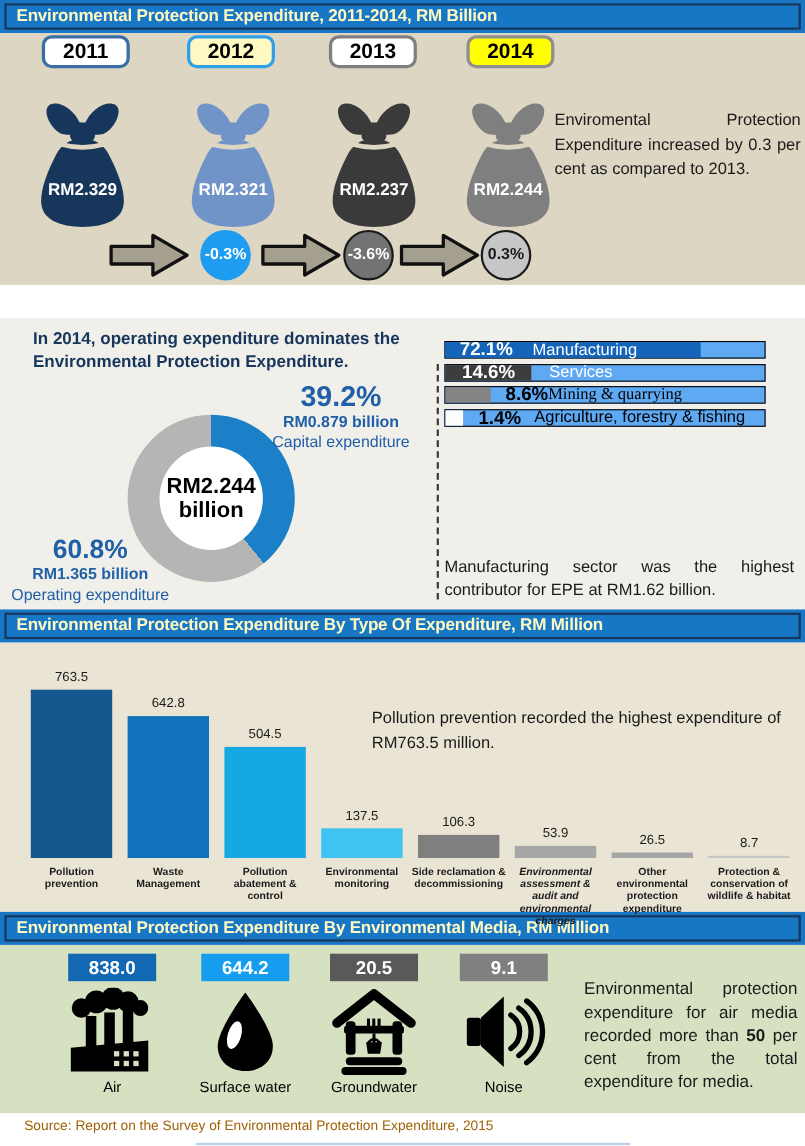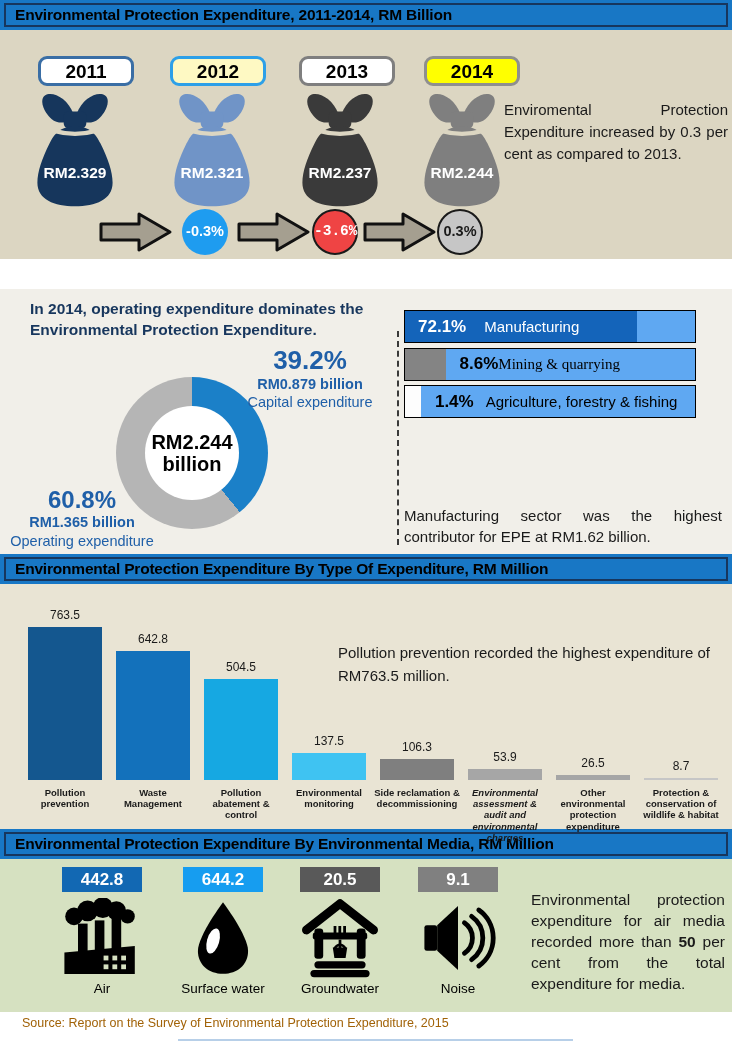--- a/index.html
+++ b/index.html
@@ -7,24 +7,24 @@
   .page { position:relative; width:732px; height:1042px; margin:0 auto; background:#fff; overflow:hidden; }
 
   .bg { position:absolute; left:0; width:732px; }
   .bg-s1 { top:30px; height:229px; background:#dcd6c2; }
   .bg-s2 { top:289px; height:265px; background:#f1efe9; }
   .bg-s3 { top:584px; height:245px; background:#e9e4d4; }
   .bg-s4 { top:859px; height:153px; background:#d6e1c1; }
 
   .sec-header { position:absolute; left:0; width:732px; height:30px; background:#1877c5; padding:3px 4px; }
   .sec-header .inner { width:100%; height:100%; background:#1877c5; border:2px solid #17365d;
-     color:#000000; font-weight:bold; font-size:15.5px; line-height:20px; padding-left:9px; letter-spacing:-0.2px; }
+     color:#fef9c3; font-weight:bold; font-size:15.5px; line-height:20px; padding-left:9px; letter-spacing:-0.2px; }
 
   
-  .year-badge { position:absolute; top:56px; width:96px; height:30px; border:3px solid #888; border-radius:9px;
+  .year-badge { position:absolute; top:32px; width:80px; height:30px; border:3px solid #888; border-radius:9px;
      background:#fff; text-align:center; font-weight:bold; font-size:19px; line-height:25px; color:#000; }
   .bag { position:absolute; top:90px; width:94px; height:118px; }
   .bag svg { width:100%; height:100%; }
   .bag-label { position:absolute; left:0; right:0; top:63%; text-align:center; color:#fff; font-weight:bold; font-size:15.5px; }
   .arrow { position:absolute; top:210px; width:74px; height:44px; }
   .change-badge { position:absolute; top:209px; width:46px; height:46px; border-radius:50%;
      text-align:center; font-weight:bold; font-size:14.5px; line-height:44px; }
   .s1-note { position:absolute; left:504px; top:99px; width:224px; font-size:15px; line-height:1.45;
      text-align:justify; color:#1a1a1a; }
 
@@ -33,21 +33,21 @@
   .donut { position:absolute; left:116px; top:377px; width:152px; height:152px; border-radius:50%; }
   .donut-hole { position:absolute; left:29px; top:29px; width:94px; height:94px; border-radius:50%; background:#fff;
      display:flex; flex-direction:column; justify-content:center; align-items:center; }
   .donut-hole div { font-weight:bold; font-size:20px; color:#000; line-height:1.1; }
   .pct-block { position:absolute; text-align:center; color:#1f5fa8; }
   .pct-big { font-weight:bold; font-size:26px; line-height:1.1; }
   .pct-amount { font-weight:bold; font-size:14.5px; line-height:1.3; }
   .pct-label { font-size:14.5px; line-height:1.3; }
   .divider-dashed { position:absolute; left:397px; top:331px; height:214px; width:0; border-left:2px dashed #3a3a3a; }
   .sector-bars { position:absolute; left:404px; top:310px; width:292px; }
-  .sbar { position:relative; width:100%; height:33px; border:1.5px solid #000; background:#5fa8f2; margin-bottom:4.6px; }
+  .sbar { position:relative; width:100%; height:16px; border:1.5px solid #000; background:#5fa8f2; margin-bottom:4.6px; }
   .sbar .seg { position:absolute; left:0; top:0; bottom:0; }
   .sbar .srow { position:absolute; left:0; top:0; right:0; bottom:0; display:flex; align-items:center; }
   .sbar .spct { font-weight:bold; font-size:17px; }
   .sbar .sname { font-size:15px; margin-left:18px; }
   .s2-note { position:absolute; left:404px; top:505px; width:318px; font-size:15px; line-height:1.4; text-align:justify; color:#1a1a1a; }
 
   
   .s3-annotation { position:absolute; left:338px; top:642px; width:378px; font-size:15px; line-height:1.5; color:#1a1a1a; }
   .tbar { position:absolute; }
   .tval { position:absolute; text-align:center; font-size:12px; color:#1a1a1a; }
@@ -130,21 +130,21 @@
     <div class="bag-label">RM2.244</div>
   </div>
 
   <svg class="arrow" style="left:99px" viewBox="0 0 74 44">
     <polygon points="2,14 40,14 40,4 71,22 40,40 40,30 2,30" fill="#a59f90" stroke="#111" stroke-width="3" stroke-linejoin="round"></polygon>
   </svg>
   <div class="change-badge" style="left: 182px; background: rgb(30, 156, 240); color: rgb(255, 255, 255);">-0.3%</div>
   <svg class="arrow" style="left:237px" viewBox="0 0 74 44">
     <polygon points="2,14 40,14 40,4 71,22 40,40 40,30 2,30" fill="#a59f90" stroke="#111" stroke-width="3" stroke-linejoin="round"></polygon>
   </svg>
-  <div class="change-badge" style="left: 312px; background: #ef4444; color: rgb(255, 255, 255); border: 2px solid rgb(26, 26, 26); line-height: 40px; font-family: Liberation Mono, monospace;">-3.6%</div>
+  <div class="change-badge" style="left: 312px; background: #737373; color: rgb(255, 255, 255); border: 2px solid rgb(26, 26, 26); line-height: 40px;">-3.6%</div>
   <svg class="arrow" style="left:363px" viewBox="0 0 74 44">
     <polygon points="2,14 40,14 40,4 71,22 40,40 40,30 2,30" fill="#a59f90" stroke="#111" stroke-width="3" stroke-linejoin="round"></polygon>
   </svg>
   <div class="change-badge" style="left: 437px; background: rgb(198, 198, 198); color: rgb(26, 26, 26); border: 2px solid rgb(26, 26, 26); line-height: 40px;">0.3%</div>
 
   <div class="s1-note">Enviromental Protection Expenditure increased by 0.3 per cent as compared to 2013.</div>
 
   <div class="s2-intro">In 2014, operating expenditure dominates the Environmental Protection Expenditure.</div>
 
   <div class="donut" style="background: conic-gradient(rgb(27, 128, 200) 0deg, rgb(27, 128, 200) 141.12deg, rgb(181, 181, 181) 141.12deg, rgb(181, 181, 181) 360deg);">
@@ -169,20 +169,27 @@
 
   <div class="sector-bars">
     <div class="sbar">
       <div class="seg" style="width: 80%; background: rgb(20, 100, 186);"></div>
       <div class="srow" style="color: rgb(255, 255, 255); padding-left: 13px;">
           <span class="spct">72.1%</span>
           <span class="sname">Manufacturing</span>
         </div>
     </div>
     <div class="sbar">
+      <div class="seg" style="width: 27%; background: rgb(61, 61, 61);"></div>
+      <div class="srow" style="color: rgb(255, 255, 255);">
+          <span class="spct" style="width: 27%; text-align: center;">14.6%</span>
+          <span class="sname" style="margin-left: 16px;">Services</span>
+        </div>
+    </div>
+    <div class="sbar">
       <div class="seg" style="width: 14%; background: rgb(132, 132, 132);"></div>
       <div class="srow" style="color: rgb(0, 0, 0); padding-left: calc(14% + 14px);">
           <span class="spct">8.6%</span>
           <span class="sname" style="margin-left: 0; font-family: Liberation Serif, serif;">Mining &amp; quarrying</span>
         </div>
     </div>
     <div class="sbar">
       <div class="seg" style="width: 5.5%; background: rgb(253, 253, 253);"></div>
       <div class="srow" style="color: rgb(0, 0, 0); padding-left: calc(5.5% + 14px);">
           <span class="spct">1.4%</span>
@@ -190,21 +197,21 @@
         </div>
     </div>
   </div>
 
   <div class="s2-note">Manufacturing sector was the highest contributor for EPE at RM1.62 billion.</div>
 
   <div class="s3-annotation">Pollution prevention recorded the highest expenditure of RM763.5 million.</div>
   <div></div>
 
   <div class="media-col" style="left:42px">
-    <div class="media-badge" style="background: rgb(18, 104, 179);">442.8</div>
+    <div class="media-badge" style="background: rgb(18, 104, 179);">838.0</div>
     <div class="media-icon">
       <svg width="92" height="80" viewBox="0 0 110 100">
         <g fill="currentColor">
           <circle cx="20" cy="23" r="11"></circle>
             <circle cx="37" cy="16" r="13"></circle>
             <circle cx="56" cy="12" r="13"></circle>
             <circle cx="73" cy="16" r="12"></circle>
             <circle cx="87" cy="23" r="9"></circle>
           <rect x="25" y="32" width="12" height="36"></rect>
             <rect x="46" y="28" width="12" height="40"></rect>

